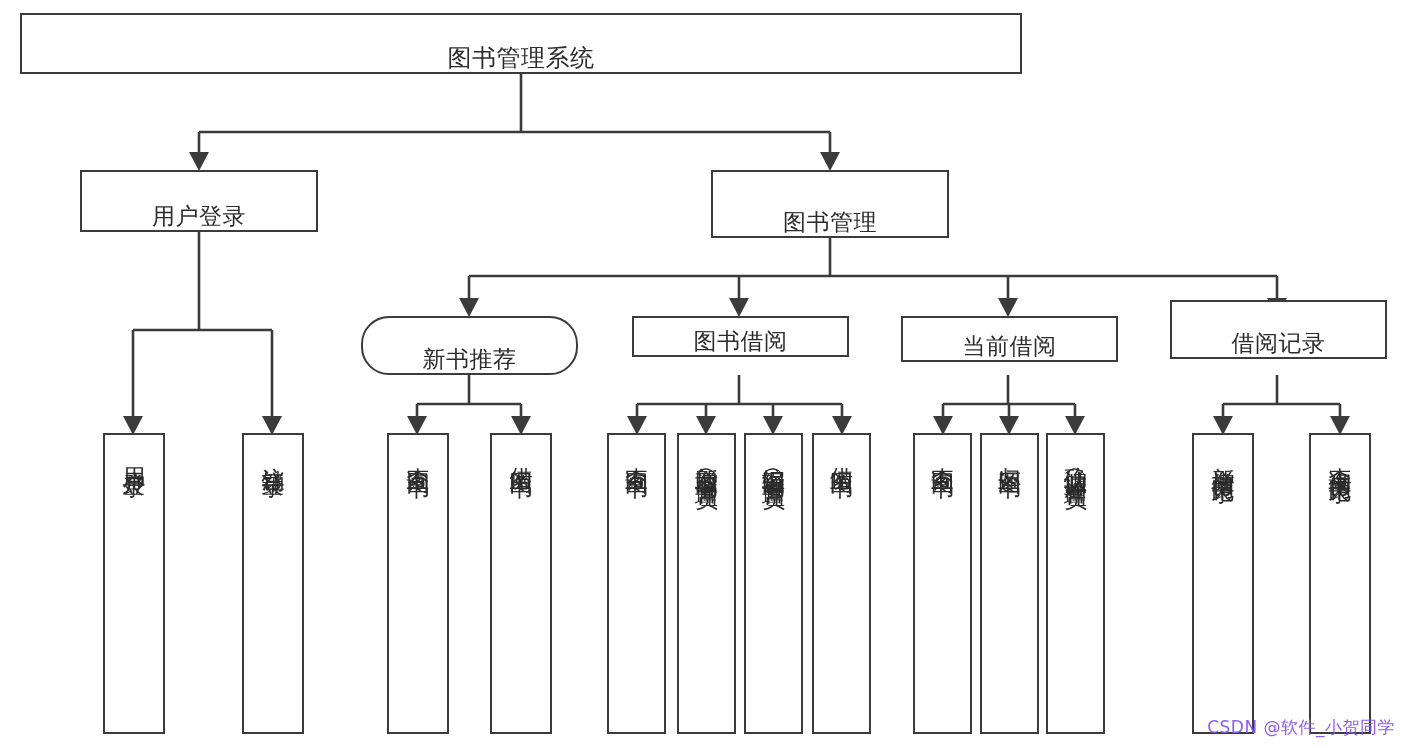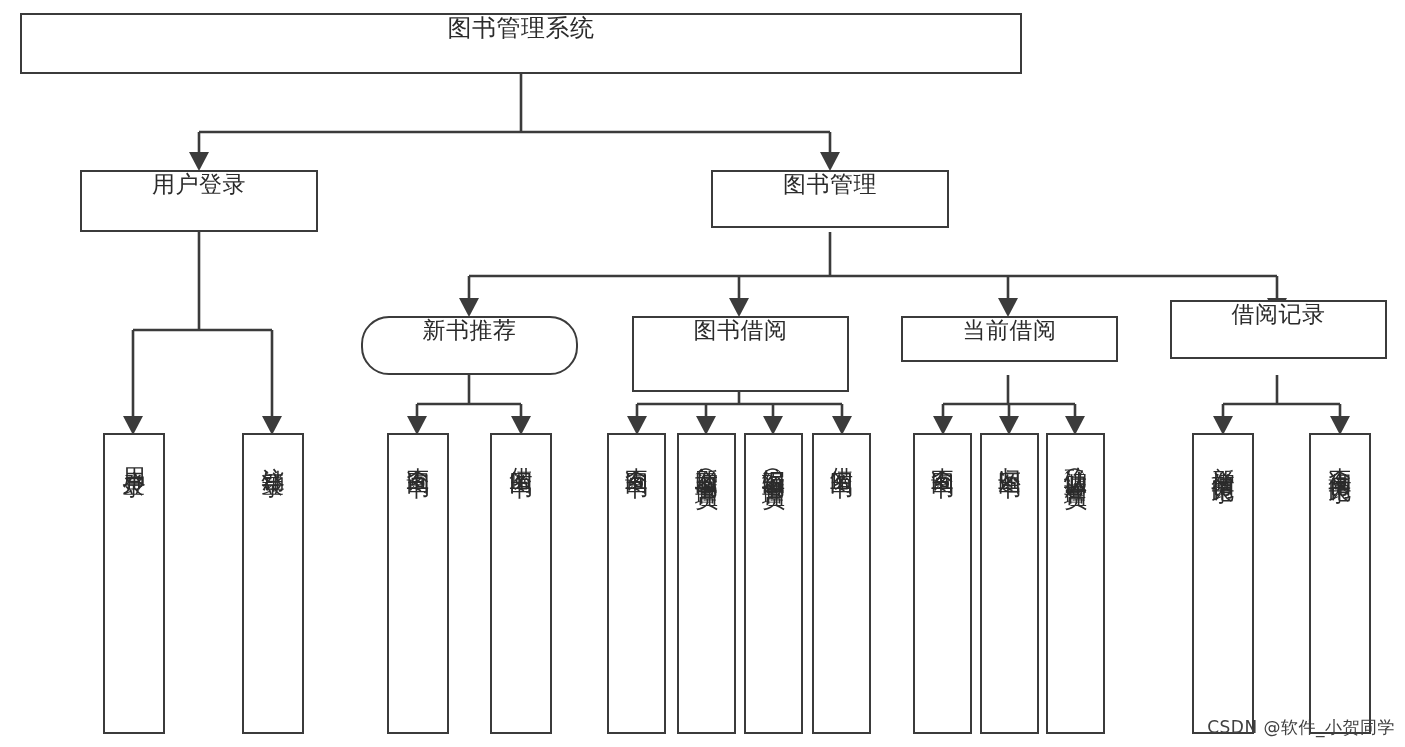--- a/index.html
+++ b/index.html
@@ -23,21 +23,21 @@
     width: 1405px;
     height: 747px;
     pointer-events: none;
   }
   .node {
     position: absolute;
     box-sizing: border-box;
     background: #ffffff;
     border: 2.5px solid #3b3b3b;
     display: flex;
-    align-items: flex-start;
+    align-items: flex-end;
     justify-content: center;
     z-index: 3;
   }
   .node .label {
     color: #2b2b2b;
     letter-spacing: 0.5px;
     line-height: 1.12;
     text-align: center;
     white-space: pre;
   }
@@ -59,21 +59,21 @@
     text-orientation: upright;
     font-size: 23px;
     letter-spacing: 3px;
     line-height: 1;
   }
   #watermark {
     position: absolute;
     right: 10px;
     bottom: 8px;
     font-size: 17px;
-    color: #404040;
+    color: #8b5cf6;
     letter-spacing: 0.5px;
     z-index: 5;
     white-space: pre;
     font-family: "DejaVu Sans", "Liberation Sans", sans-serif;
   }
 </style>
 </head>
 <body>
 
 <div id="canvas">
@@ -128,28 +128,28 @@
     </g>
   </svg>
 
   <div class="node horiz root" style="left:20px; top:13px; width:1002px; height:61px;">
     <span class="label">图书管理系统</span>
   </div>
 
   <div class="node horiz" style="left:80px; top:170px; width:238px; height:62px;">
     <span class="label">用户登录</span>
   </div>
-  <div class="node horiz" style="left:711px; top:170px; width:238px; height:58px;">
+  <div class="node horiz" style="left:711px; top:170px; width:238px; height:68px;">
     <span class="label">图书管理</span>
   </div>
 
   <div class="node horiz" style="left:361px; top:316px; width:217px; height:59px;border-radius:28px;">
     <span class="label">新书推荐</span>
   </div>
-  <div class="node horiz" style="left:632px; top:316px; width:217px; height:76px;">
+  <div class="node horiz" style="left:632px; top:316px; width:217px; height:41px;">
     <span class="label">图书借阅</span>
   </div>
   <div class="node horiz" style="left:901px; top:316px; width:217px; height:46px;">
     <span class="label">当前借阅</span>
   </div>
   <div class="node horiz" style="left:1170px; top:300px; width:217px; height:59px;">
     <span class="label">借阅记录</span>
   </div>
 
   <div class="node vert" style="left:103px; top:433px; width:62px; height:301px;">

